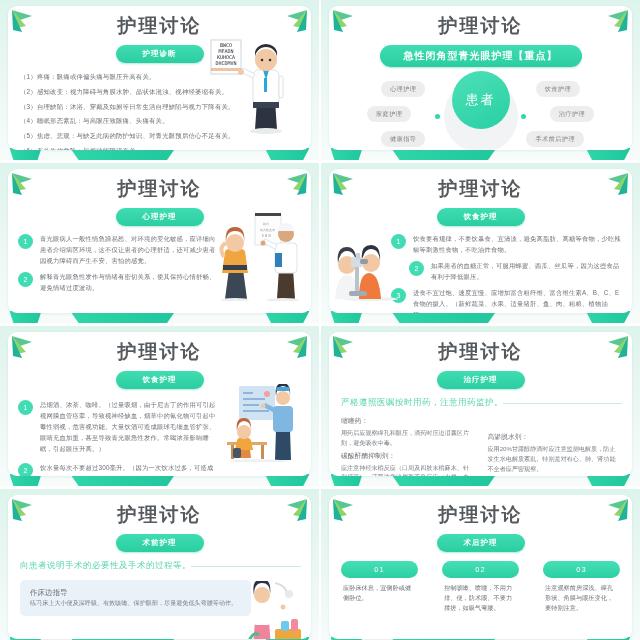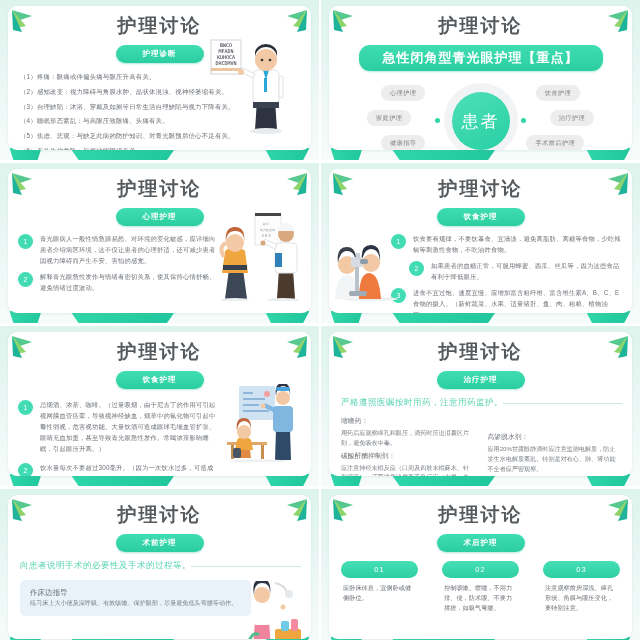--- a/index.html
+++ b/index.html
@@ -65,21 +65,21 @@
   .badge{
     display:block;width:fit-content;margin:6px auto 0;
     background:linear-gradient(180deg,#3fddb2,#2bceA0);
     color:#ffffff;
     font-size:7.5px;font-weight:bold;
     padding:4px 27px;border-radius:11px;
     letter-spacing:1px;
     box-shadow:0 1px 2px rgba(40,190,150,.35);
   }
   .badge.wide{
-    padding:4px 24px;font-size:13px;font-family:Liberation Serif, serif;
+    padding:4px 24px;font-size:10px;font-family:Liberation Serif, serif;
   }
   .sub-rule{
     margin:8px 10px 0 12px;
     display:flex;align-items:center;
   }
   .sub-rule .txt{
     font-family:"Liberation Serif","DejaVu Serif",serif;
     color:#57d3b0;font-size:8.5px;white-space:nowrap;letter-spacing:.5px;
   }
   .sub-rule .line{flex:1;height:1px;background:#cdeae2;}
@@ -103,25 +103,25 @@
   .dx p{margin:0 0 5.5px;font-size:6.4px;line-height:1.45;color:#6b7076;letter-spacing:.2px;}
 
   
   .diagram{position:relative;height:88px;margin-top:4px;}
   .hub-ring{
     position:absolute;left:50%;top:8px;transform:translateX(-50%);
     width:74px;height:74px;border-radius:50%;
     background:#f1f3f4;
   }
   .hub{
-    position:absolute;left:50%;top:17px;transform:translateX(-50%);
+    position:absolute;left:50%;top:0;transform:translateX(-50%);
     width:58px;height:58px;border-radius:50%;
     background:linear-gradient(150deg,#4de0b8,#29cfA3);
     display:flex;align-items:center;justify-content:center;
-    color:#ffffff;font-size:17px;letter-spacing:2px;
+    color:#ffffff;font-size:13px;letter-spacing:2px;
     font-family:Liberation Mono, monospace;
   }
   .dot{position:absolute;width:5px;height:5px;border-radius:50%;background:#31d6aa;top:43px;}
   .dot.l{left:106px;} .dot.r{right:106px;}
   .chip{
     position:absolute;
     background:#ededed;color:#7d8186;
     font-size:6.2px;padding:3.5px 9px;border-radius:9px;
     white-space:nowrap;letter-spacing:.4px;
   }

